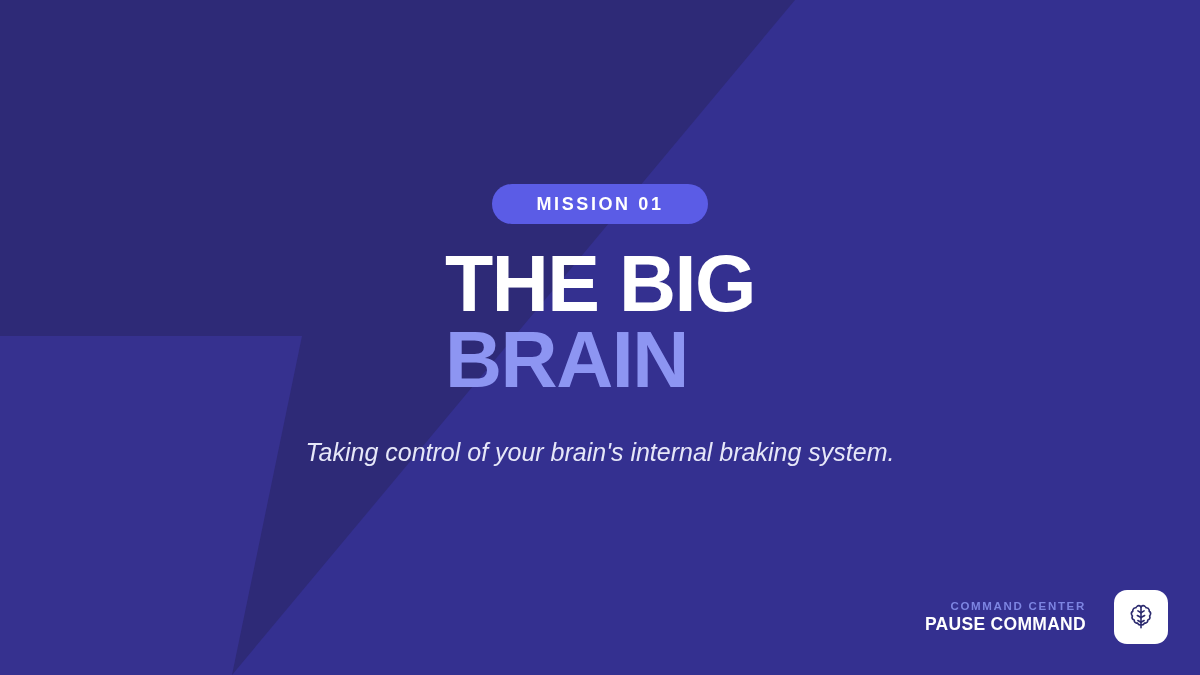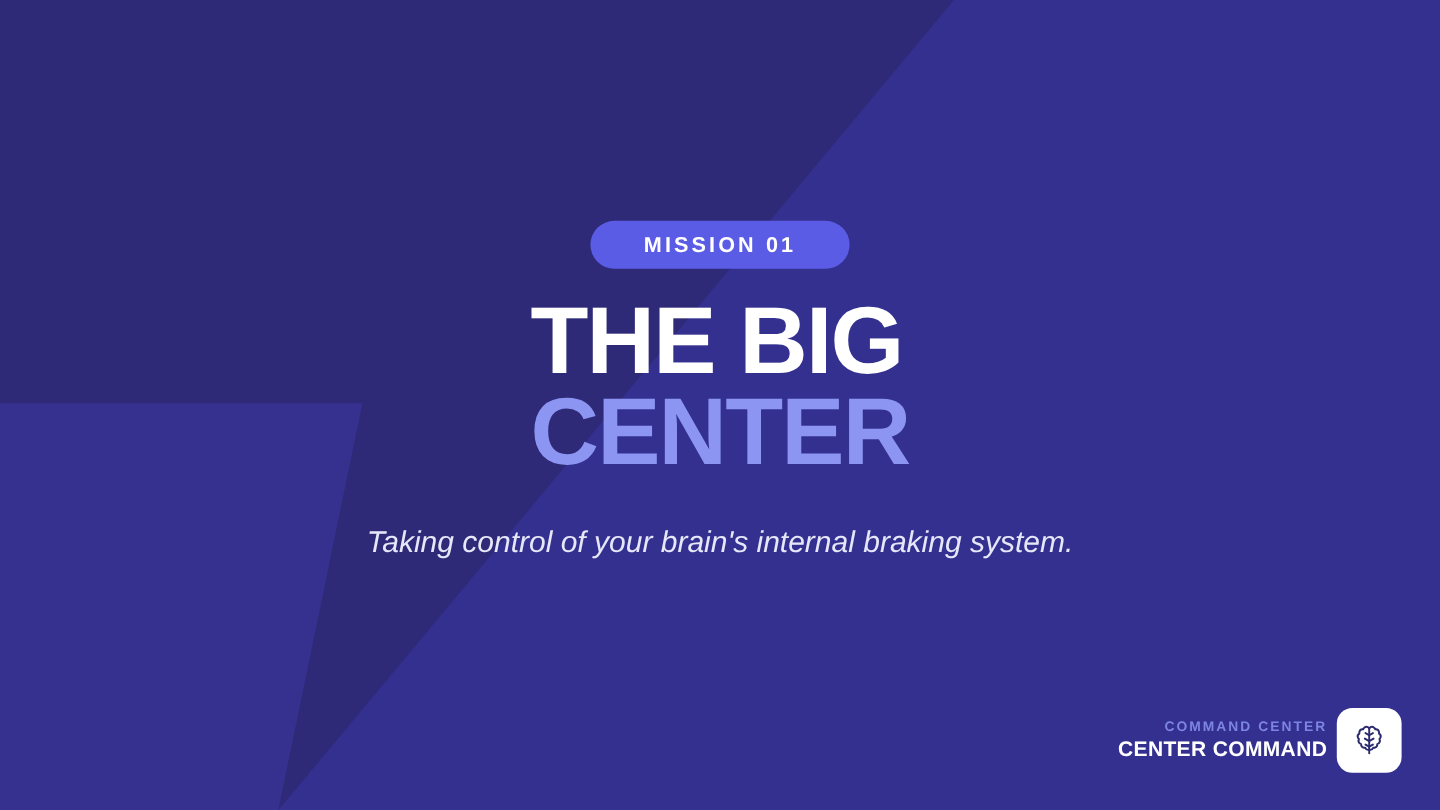--- a/index.html
+++ b/index.html
@@ -90,21 +90,21 @@
     color: #e6e7f8;
   }
 
   
   .brand {
     position: absolute;
     right: 32px;
     bottom: 31px;
     display: flex;
     align-items: center;
-    gap: 8px;
+    gap: 28px;
     z-index: 4;
     justify-content: space-between;
   }
   .brand-text {
     display: flex;
     flex-direction: column;
     align-items: flex-end;
     gap: 3px;
   }
   .brand-kicker {
@@ -147,31 +147,31 @@
       <polygon points="0,336 302,336 232,675 0,675" fill="#36318f"></polygon>
     </svg>
   </div>
 
   <div class="content">
 
     <div class="badge">MISSION 01</div>
 
     <div class="title-block">
       <span class="title-line title-line-1">THE BIG</span>
-      <span class="title-line title-line-2">CENTER</span>
+      <span class="title-line title-line-2">BRAIN</span>
     </div>
 
     <div class="subtitle">Taking control of your brain's internal braking system.</div>
 
   </div>
 
   <div class="brand">
     <div class="brand-text">
       <span class="brand-kicker">COMMAND CENTER</span>
-      <span class="brand-name">CENTER COMMAND</span>
+      <span class="brand-name">PAUSE COMMAND</span>
     </div>
     <div class="brand-tile">
       <svg width="30" height="30" viewBox="0 0 32 32">
         <g fill="none" stroke="#2b2a6e" stroke-width="1.7" stroke-linecap="round" stroke-linejoin="round">
           <path d="M16 5.2c-1.2-1.3-3.1-1.5-4.4-0.4c-0.5 0.4-0.8 0.9-1 1.4
                    c-1.5-0.2-2.9 0.7-3.3 2.2c-0.1 0.5-0.1 1 0 1.5
                    c-1.3 0.7-1.9 2.3-1.3 3.7c0.2 0.5 0.5 0.9 0.9 1.2
                    c-0.7 1.3-0.4 3 0.8 3.9c0.3 0.3 0.7 0.5 1.1 0.6
                    c-0.1 1.5 0.9 2.9 2.4 3.2c0.4 0.1 0.8 0.1 1.2 0
                    c0.5 1.3 1.9 2.1 3.3 1.8c0.1 0 0.2 0 0.3-0.1"></path>

